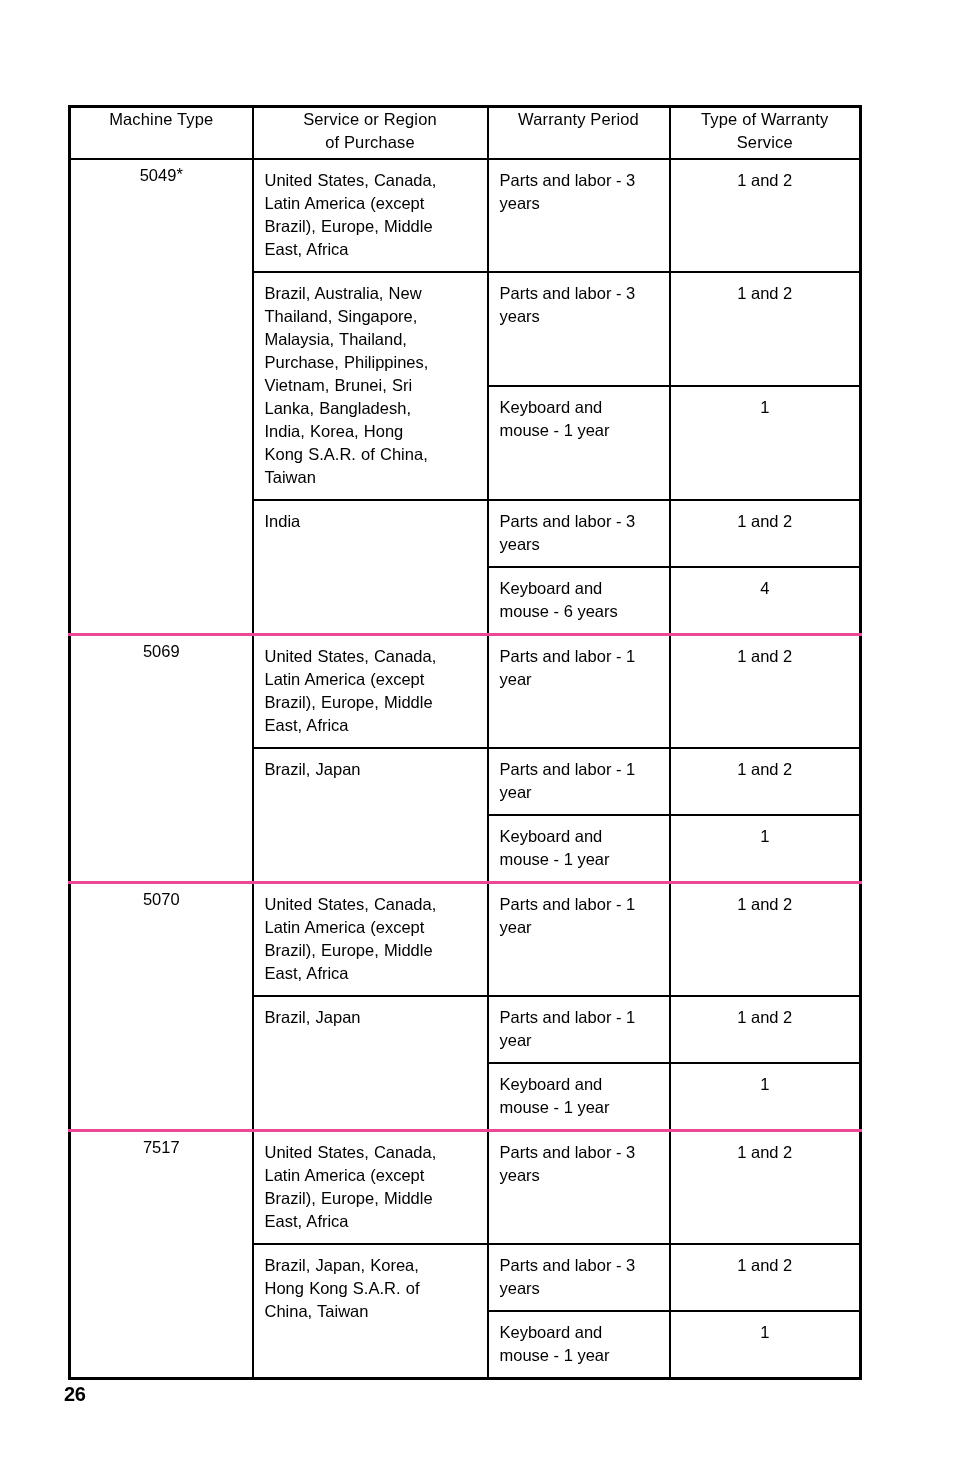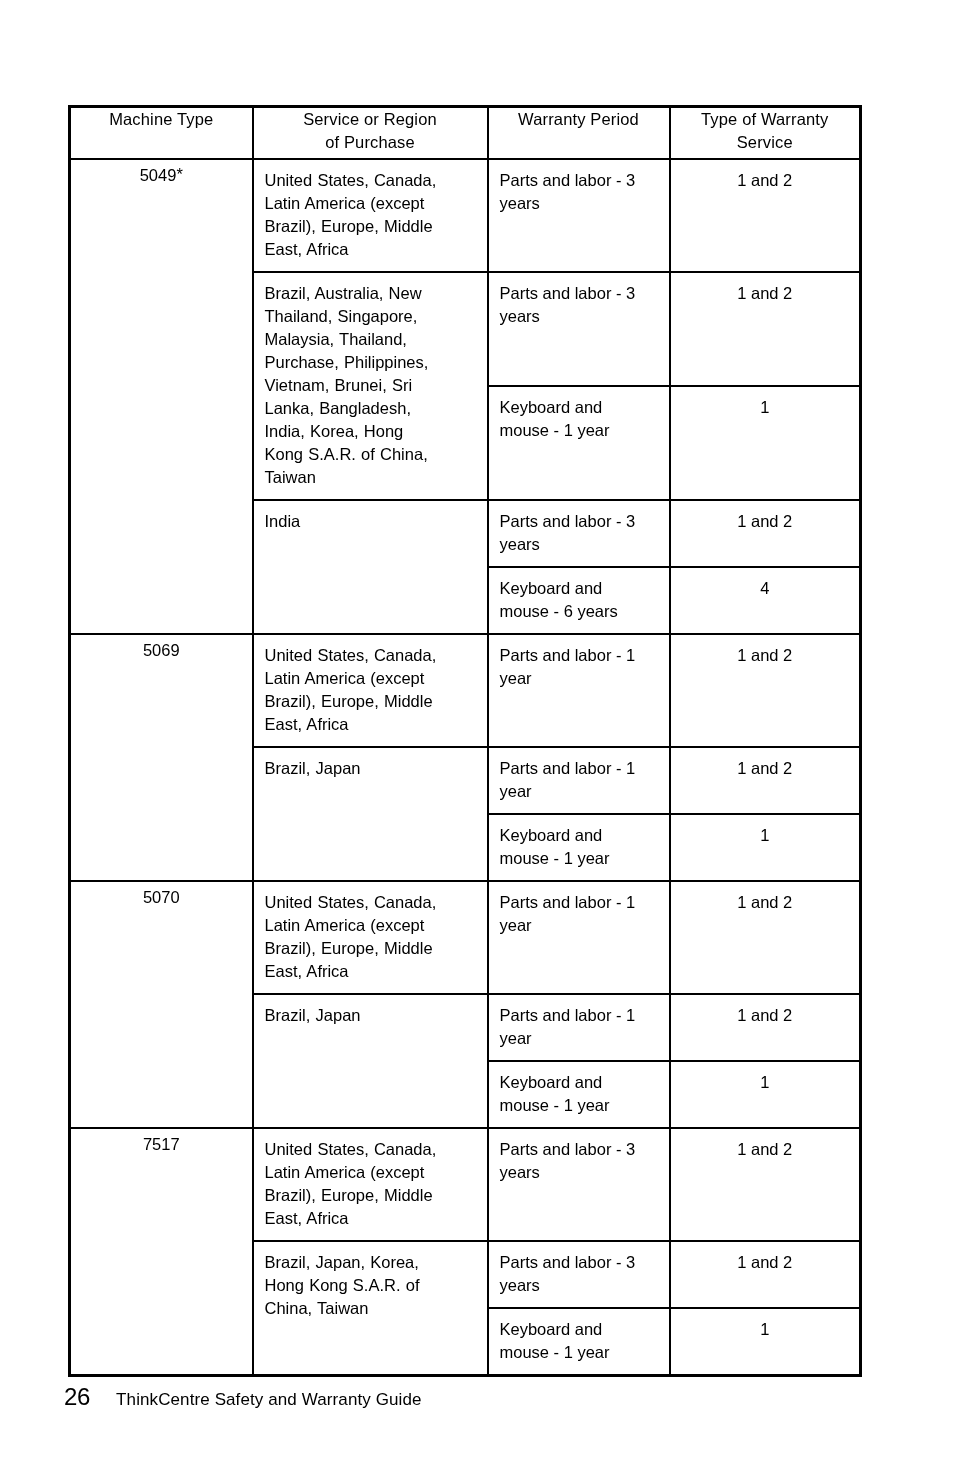--- a/index.html
+++ b/index.html
@@ -82,21 +82,21 @@
   .cell.country {
     text-align: left;
     word-spacing: 0.6px;
   }
   .cell.country .ln { display: block; white-space: nowrap; }
   .cell.period .ln  { display: block; white-space: nowrap; }
 
   
   tr.block-start > td,
   tr.block-start > th {
-    border-top: 1px solid #ec4899;
+    border-top: 3px solid #ec4899;
   }
 
   td.machine {
     text-align: center;
     vertical-align: top;
   }
   td.machine .cell { padding-top: 4px; }
 
   sup.star {
     font-size: 16.5px;
@@ -108,22 +108,22 @@
 
   
   .footer {
     position: absolute;
     left: 64px;
     top: 1383px;
     display: flex;
     align-items: baseline;
   }
   .footer .page-number {
-    font-size: 24px;
-    font-weight: normal;
+    font-size: 20px;
+    font-weight: bold;
     letter-spacing: -0.3px;
   }
   .footer .doc-title {
     font-size: 17px;
     margin-left: 26px;
     letter-spacing: 0.1px;
   }
 </style>
 </head>
 <body>
@@ -389,16 +389,15 @@
             <td>
               <span class="cell ctr">1</span>
             </td>
           </tr>
         </tbody>
     </table>
   </div>
 
   <div class="footer">
     <span class="page-number">26</span>
-    <span class="doc-title">ThinkCentre Safety and Warranty Guide</span>
   </div>
 
 </div>
 
 </body></html>

